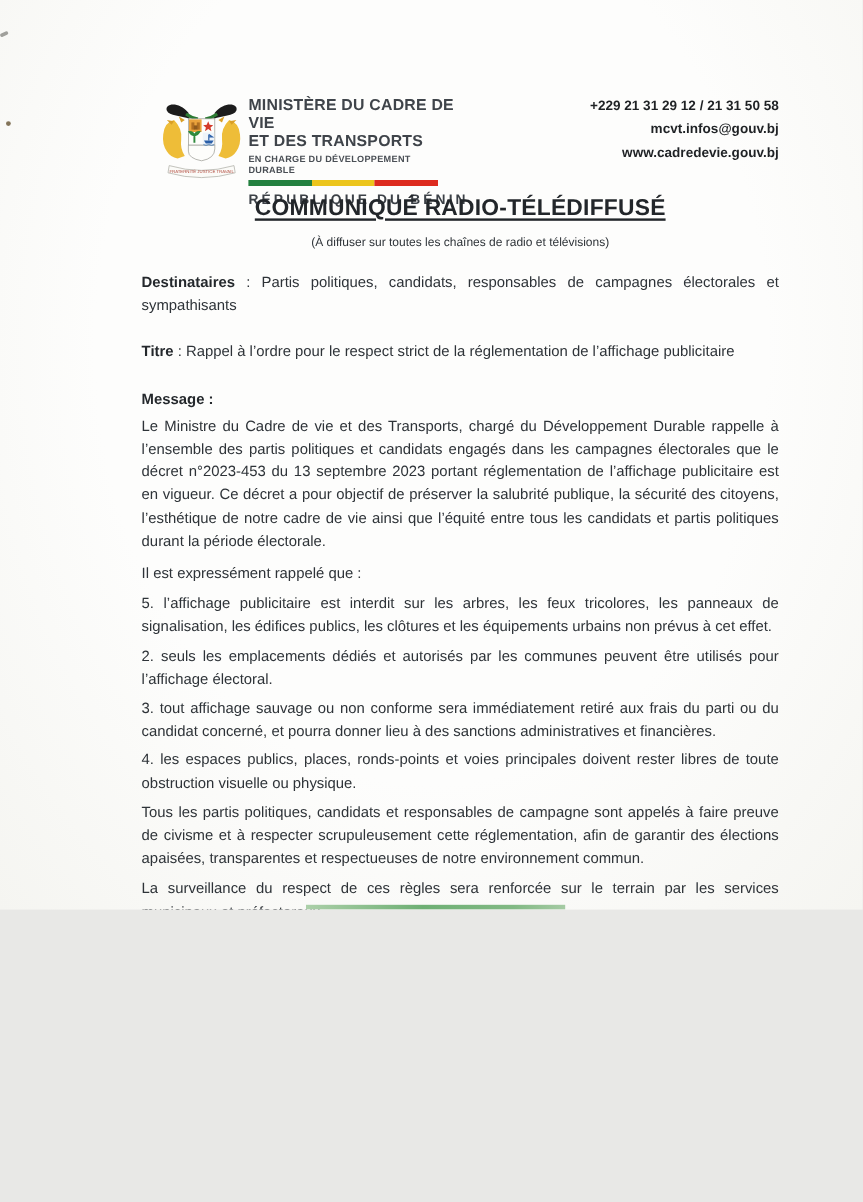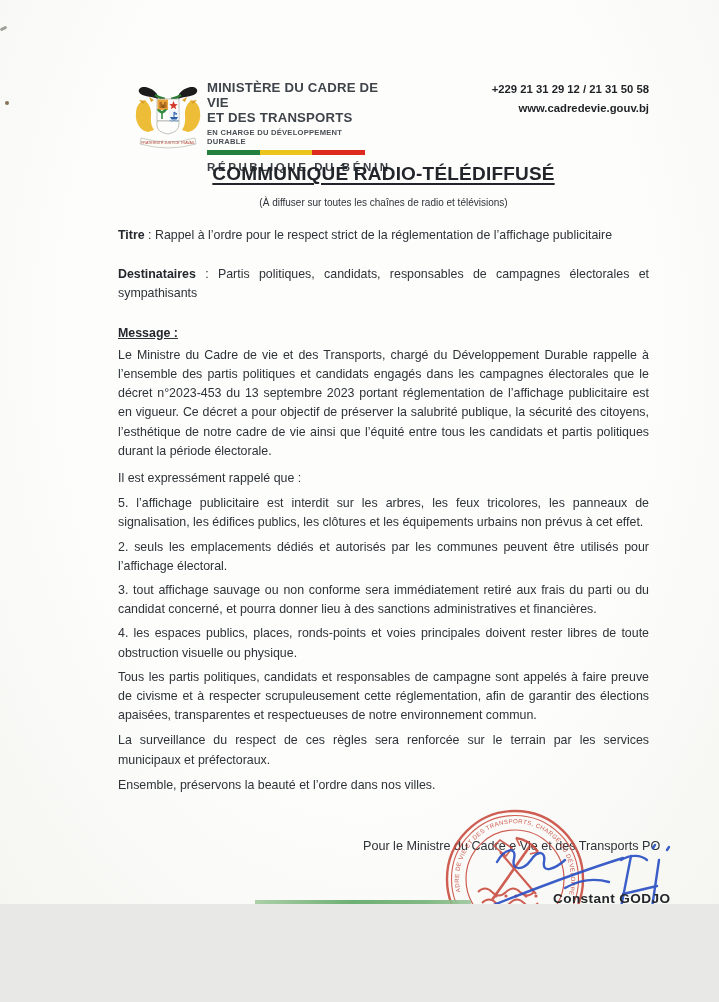--- a/index.html
+++ b/index.html
@@ -1,17 +1,17 @@
 <!DOCTYPE html>
 <html><head>
 <meta charset="utf-8">
 <style>
   html,body{margin:0;padding:0;}
   body{width:719px;height:1002px;background:#e8e8e6;font-family:"Liberation Sans",sans-serif;}
-  .page{position:relative;width:719px;height:904px;overflow:hidden;
+  .page{position:relative;width:719px;height:758px;overflow:hidden;
         background:radial-gradient(ellipse at 50% 38%, #fdfdfc 55%, #f5f5f1 100%);
         color:#2f3439;}
   
   .artifact-mark{position:absolute;left:0px;top:27px;width:7px;height:3px;background:#8a8a85;transform:rotate(-25deg);border-radius:2px;opacity:.8;}
   .artifact-dot{position:absolute;left:5px;top:101px;width:4px;height:4px;background:#6d5c3c;border-radius:50%;opacity:.85;}
 
   
   .letterhead{position:absolute;left:0;top:0;width:719px;height:160px;}
   .coat{position:absolute;left:131px;top:82px;width:74px;height:70px;}
   .ministry{position:absolute;left:207px;top:80px;width:175px;}
@@ -24,21 +24,21 @@
            font-size:11.3px;font-weight:600;color:#1f2225;line-height:19.4px;}
 
   
   .main{position:absolute;left:118px;top:163px;width:531px;}
   .doc-title{margin:0;text-align:center;font-size:19px;font-weight:800;color:#22262a;
              letter-spacing:.2px;margin-bottom:12px;}
   .doc-title span{text-decoration:underline;text-decoration-thickness:2px;text-underline-offset:3px;}
   .subtitle{margin:0 0 18px 0;text-align:center;font-size:10px;color:#2e3338;}
   .para{margin:0;font-size:12.4px;line-height:19.2px;text-align:justify;color:#2e3338;}
   .para b{color:#24282c;}
-  .mb20{margin-bottom:20px;} .mb3{margin-bottom:3px;text-decoration:underline;} .mb8{margin-bottom:8px;}
+  .mb20{margin-bottom:20px;} .mb3{margin-bottom:3px;} .mb8{margin-bottom:8px;}
   .mb6{margin-bottom:6px;} .mb5{margin-bottom:5px;}
 
   
   .authority{position:absolute;left:363px;top:839px;font-size:12.6px;color:#2e3338;white-space:nowrap;}
   .stamp{position:absolute;left:444px;top:808px;width:142px;height:142px;opacity:.88;}
   .signature-ink{position:absolute;left:415px;top:830px;width:260px;height:115px;}
   .signatory-name{position:absolute;left:553px;top:891px;font-size:13.6px;font-weight:800;color:#23272b;letter-spacing:.4px;white-space:nowrap;}
   .signatory-title{position:absolute;left:526px;top:911px;font-size:10.6px;color:#33383d;white-space:nowrap;}
 
   .footer-bar{position:absolute;left:255px;bottom:0;width:216px;height:4px;
@@ -91,33 +91,34 @@
       <div class="tricolor">
         <span style="background:#23803f"></span>
         <span style="background:#ecc51c"></span>
         <span style="background:#dd2b1f"></span>
       </div>
       <div class="country">RÉPUBLIQUE DU BÉNIN</div>
     </div>
 
     <div class="contact">
       <div>+229 21 31 29 12 / 21 31 50 58</div>
+      <div>mcvt.infos@gouv.bj</div>
       <div>www.cadredevie.gouv.bj</div>
     </div>
   </header>
 
   <main class="main">
     <h1 class="doc-title">
       <span>COMMUNIQUÉ RADIO-TÉLÉDIFFUSÉ</span>
     </h1>
     <p class="subtitle">(À diffuser sur toutes les chaînes de radio et télévisions)</p>
 
+    <p class="para mb20"><b>Destinataires</b><span> : Partis politiques, candidats, responsables de campagnes électorales et sympathisants</span></p>
+
     <p class="para mb20"><b>Titre</b><span> : Rappel à l’ordre pour le respect strict de la réglementation de l’affichage publicitaire</span></p>
-
-    <p class="para mb20"><b>Destinataires</b><span> : Partis politiques, candidats, responsables de campagnes électorales et sympathisants</span></p>
 
     <p class="para mb3"><b>Message :</b></p>
     <p class="para mb8">Le Ministre du Cadre de vie et des Transports, chargé du Développement Durable rappelle à l’ensemble des partis politiques et candidats engagés dans les campagnes électorales que le décret n°2023-453 du 13 septembre 2023 portant réglementation de l’affichage publicitaire est en vigueur. Ce décret a pour objectif de préserver la salubrité publique, la sécurité des citoyens, l’esthétique de notre cadre de vie ainsi que l’équité entre tous les candidats et partis politiques durant la période électorale.</p>
 
     <p class="para mb6">Il est expressément rappelé que :</p>
 
     <p class="para mb5">5. l’affichage publicitaire est interdit sur les arbres, les feux tricolores, les panneaux de signalisation, les édifices publics, les clôtures et les équipements urbains non prévus à cet effet.</p>
     <p class="para mb5">2. seuls les emplacements dédiés et autorisés par les communes peuvent être utilisés pour l’affichage électoral.</p>
     <p class="para mb5">3. tout affichage sauvage ou non conforme sera immédiatement retiré aux frais du parti ou du candidat concerné, et pourra donner lieu à des sanctions administratives et financières.</p>
     <p class="para mb5">4. les espaces publics, places, ronds-points et voies principales doivent rester libres de toute obstruction visuelle ou physique.</p>

